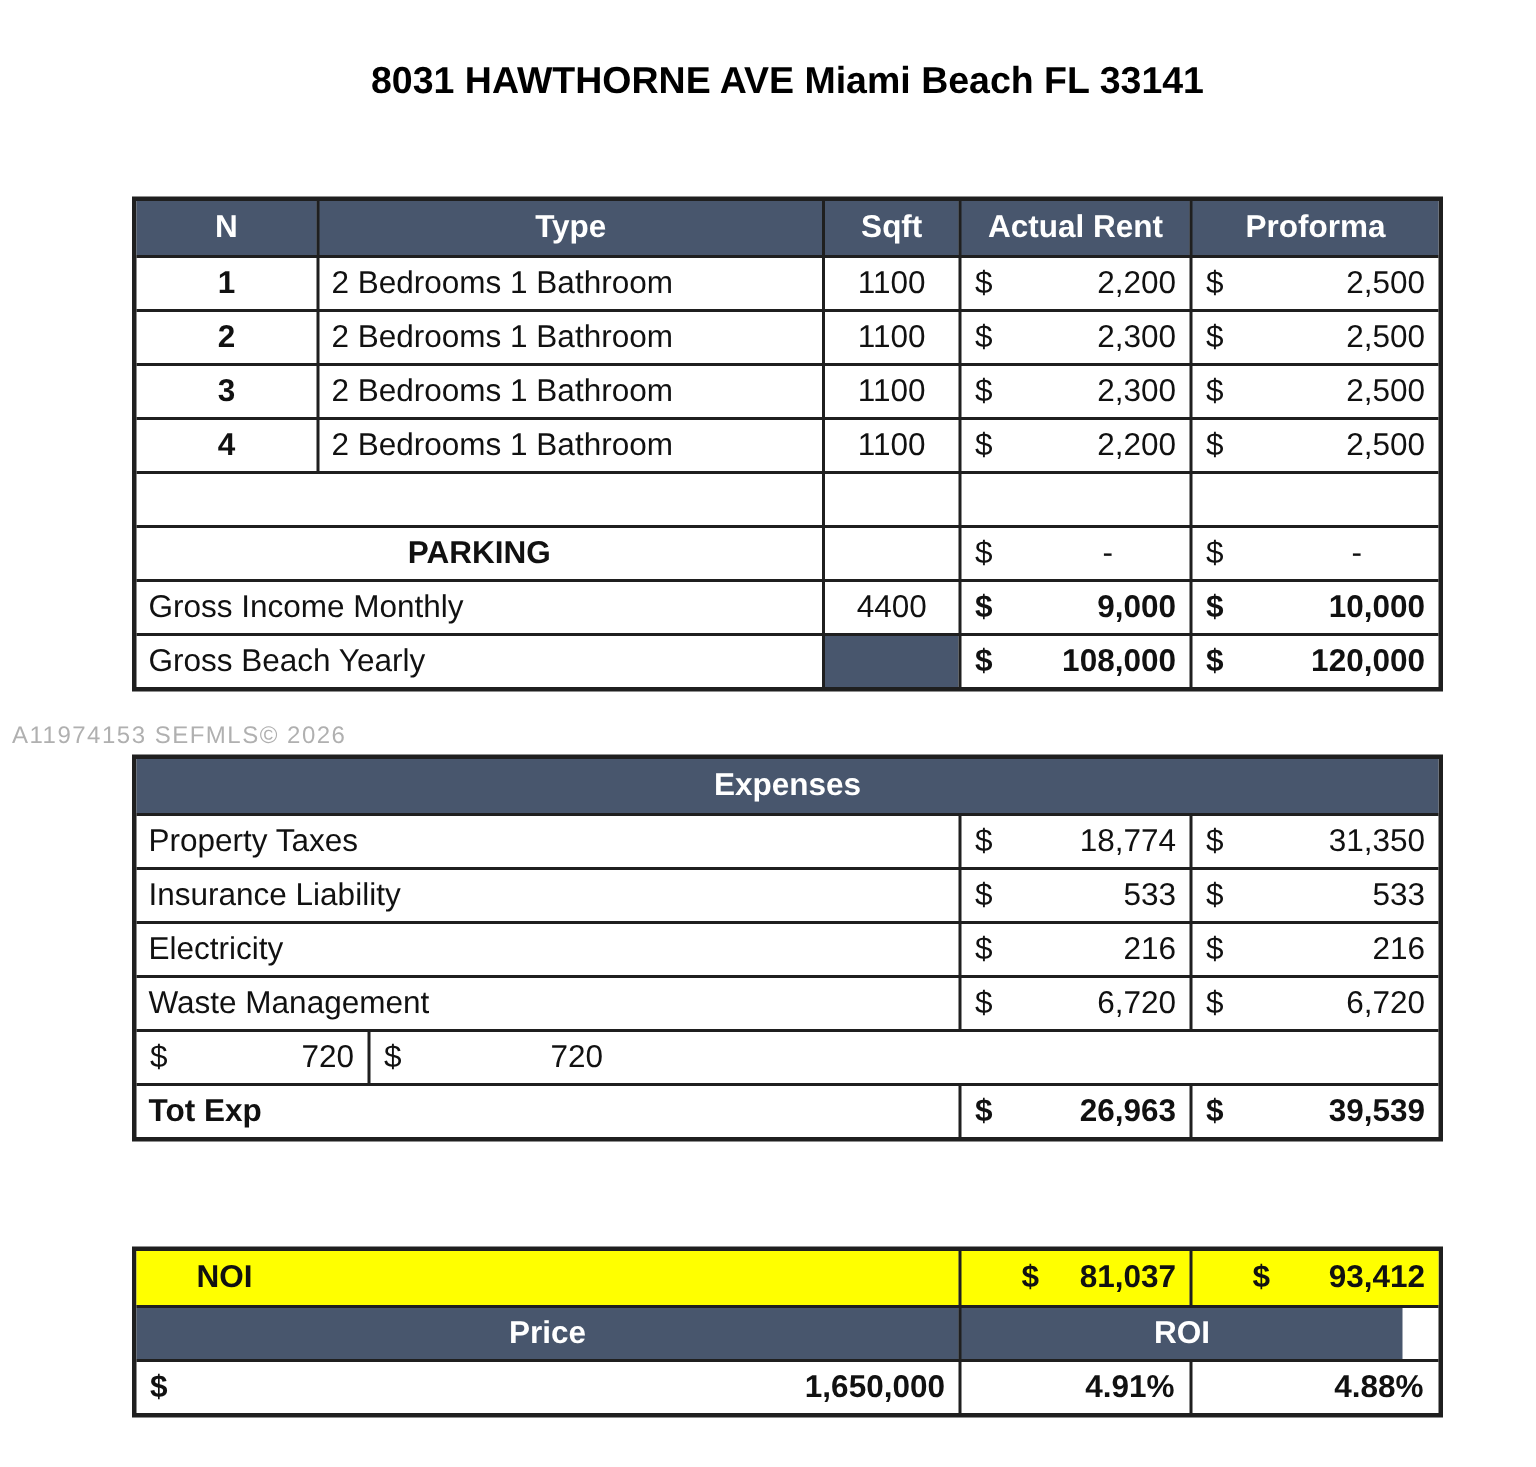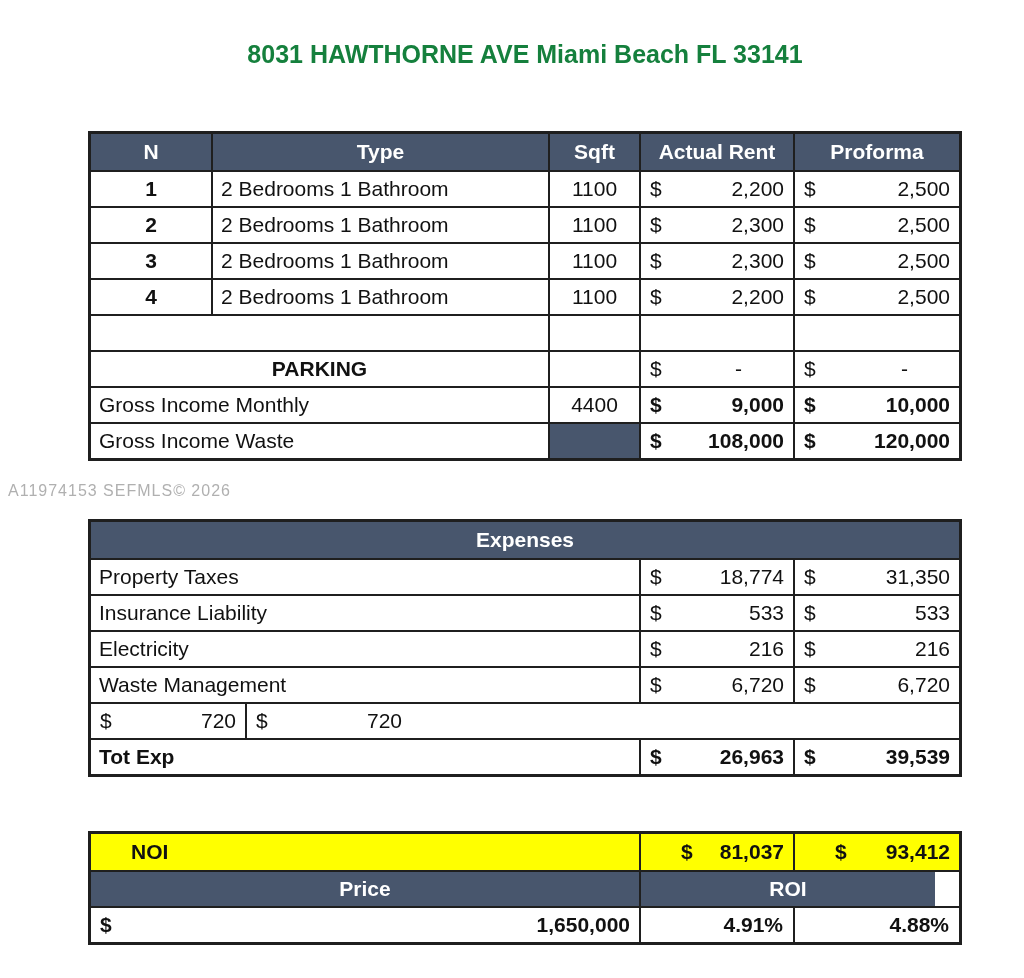--- a/index.html
+++ b/index.html
@@ -8,21 +8,21 @@
     --noi:#ffff00;
     --wm:#b0b0b0;
   }
   *{margin:0;padding:0;box-sizing:border-box;}
   html,body{width:1024px;height:978px;background:#ffffff;overflow:hidden;
     font-family:"Liberation Sans", sans-serif;color:#111;}
   body{position:relative;}
 
   .page-title{
     position:absolute;top:40px;left:88px;width:874px;
-    text-align:center;font-size:25px;font-weight:bold;color:#15803d;
+    text-align:center;font-size:25px;font-weight:bold;color:#000000;
     letter-spacing:0px;
   }
 
   .tbl{
     position:absolute;left:88px;width:874px;
     border:3px solid var(--bd);background:#fff;
   }
   .trow{display:flex;align-items:stretch;height:36px;}
   .trow + .trow{border-top:2px solid var(--bd);}
   .cell{
@@ -160,36 +160,36 @@
       <span class="cur">$</span>
       <span class="amt">9,000</span>
     </div>
     <div class="cell c-prof money bold">
       <span class="cur">$</span>
       <span class="amt">10,000</span>
     </div>
   </div>
 
   <div class="trow">
-    <div class="cell c-merge2 label-left">Gross Income Waste</div>
+    <div class="cell c-merge2 label-left">Gross Beach Yearly</div>
     <div class="cell c-sqft hdr-fill"></div>
     <div class="cell c-rent money bold">
       <span class="cur">$</span>
       <span class="amt">108,000</span>
     </div>
     <div class="cell c-prof money bold">
       <span class="cur">$</span>
       <span class="amt">120,000</span>
     </div>
   </div>
 </div>
 
 <div class="watermark">A11974153 SEFMLS© 2026</div>
 
-<div class="tbl" style="top:519px;">
+<div class="tbl" style="top:503px;">
   <div class="trow hdr-row">
     <div class="cell" style="width:868px;">Expenses</div>
   </div>
 
   <div class="trow">
     <div class="cell c-merge3 label-left">Property Taxes</div>
     <div class="cell c-rent money">
       <span class="cur">$</span>
       <span class="amt">18,774</span>
     </div>

